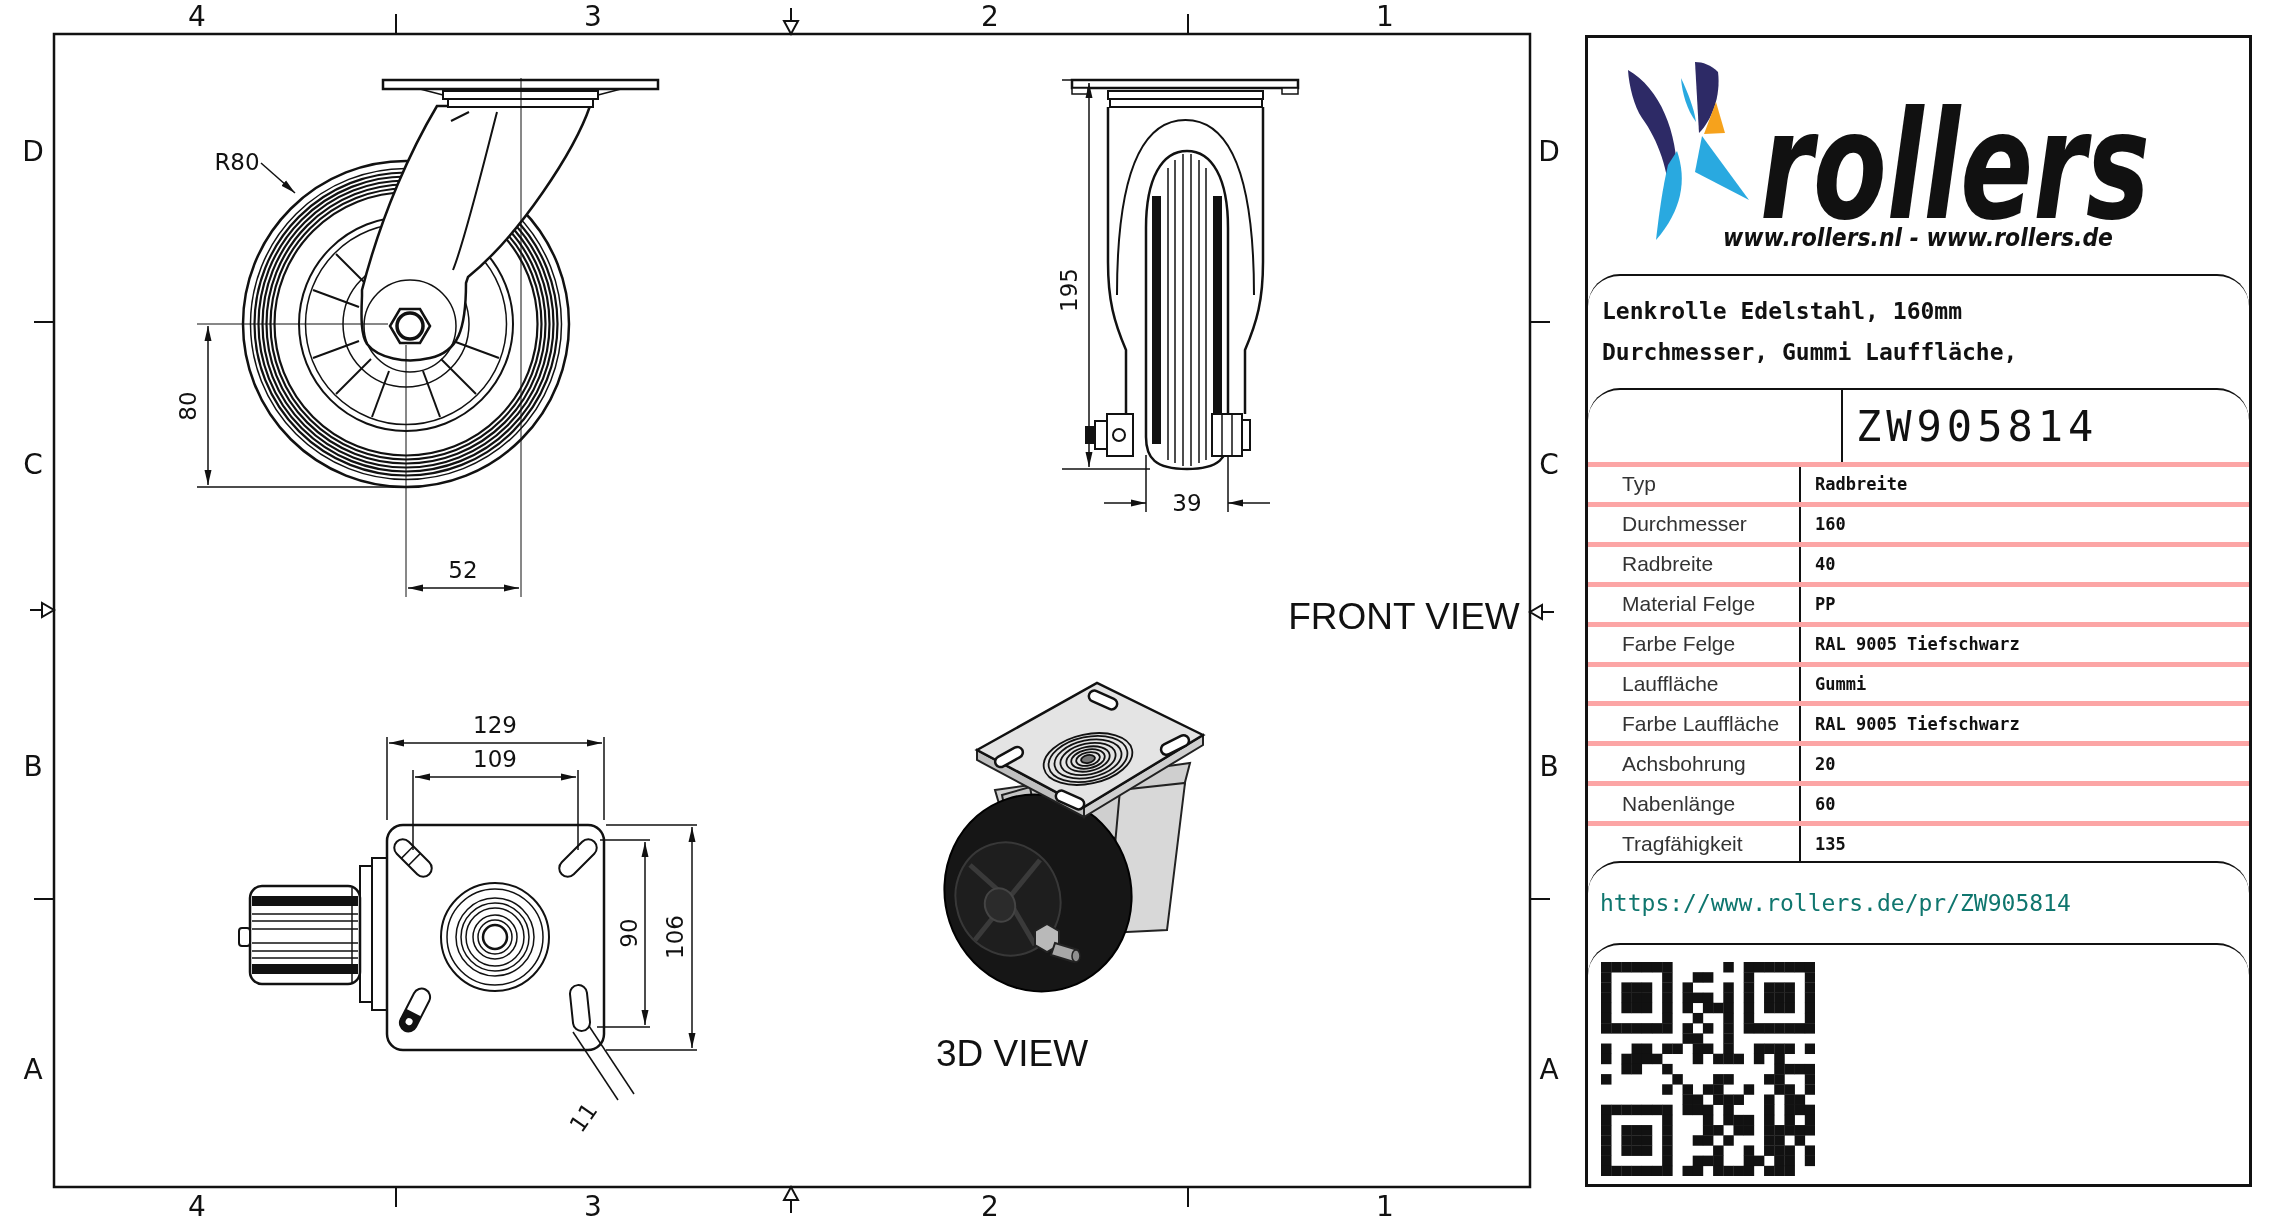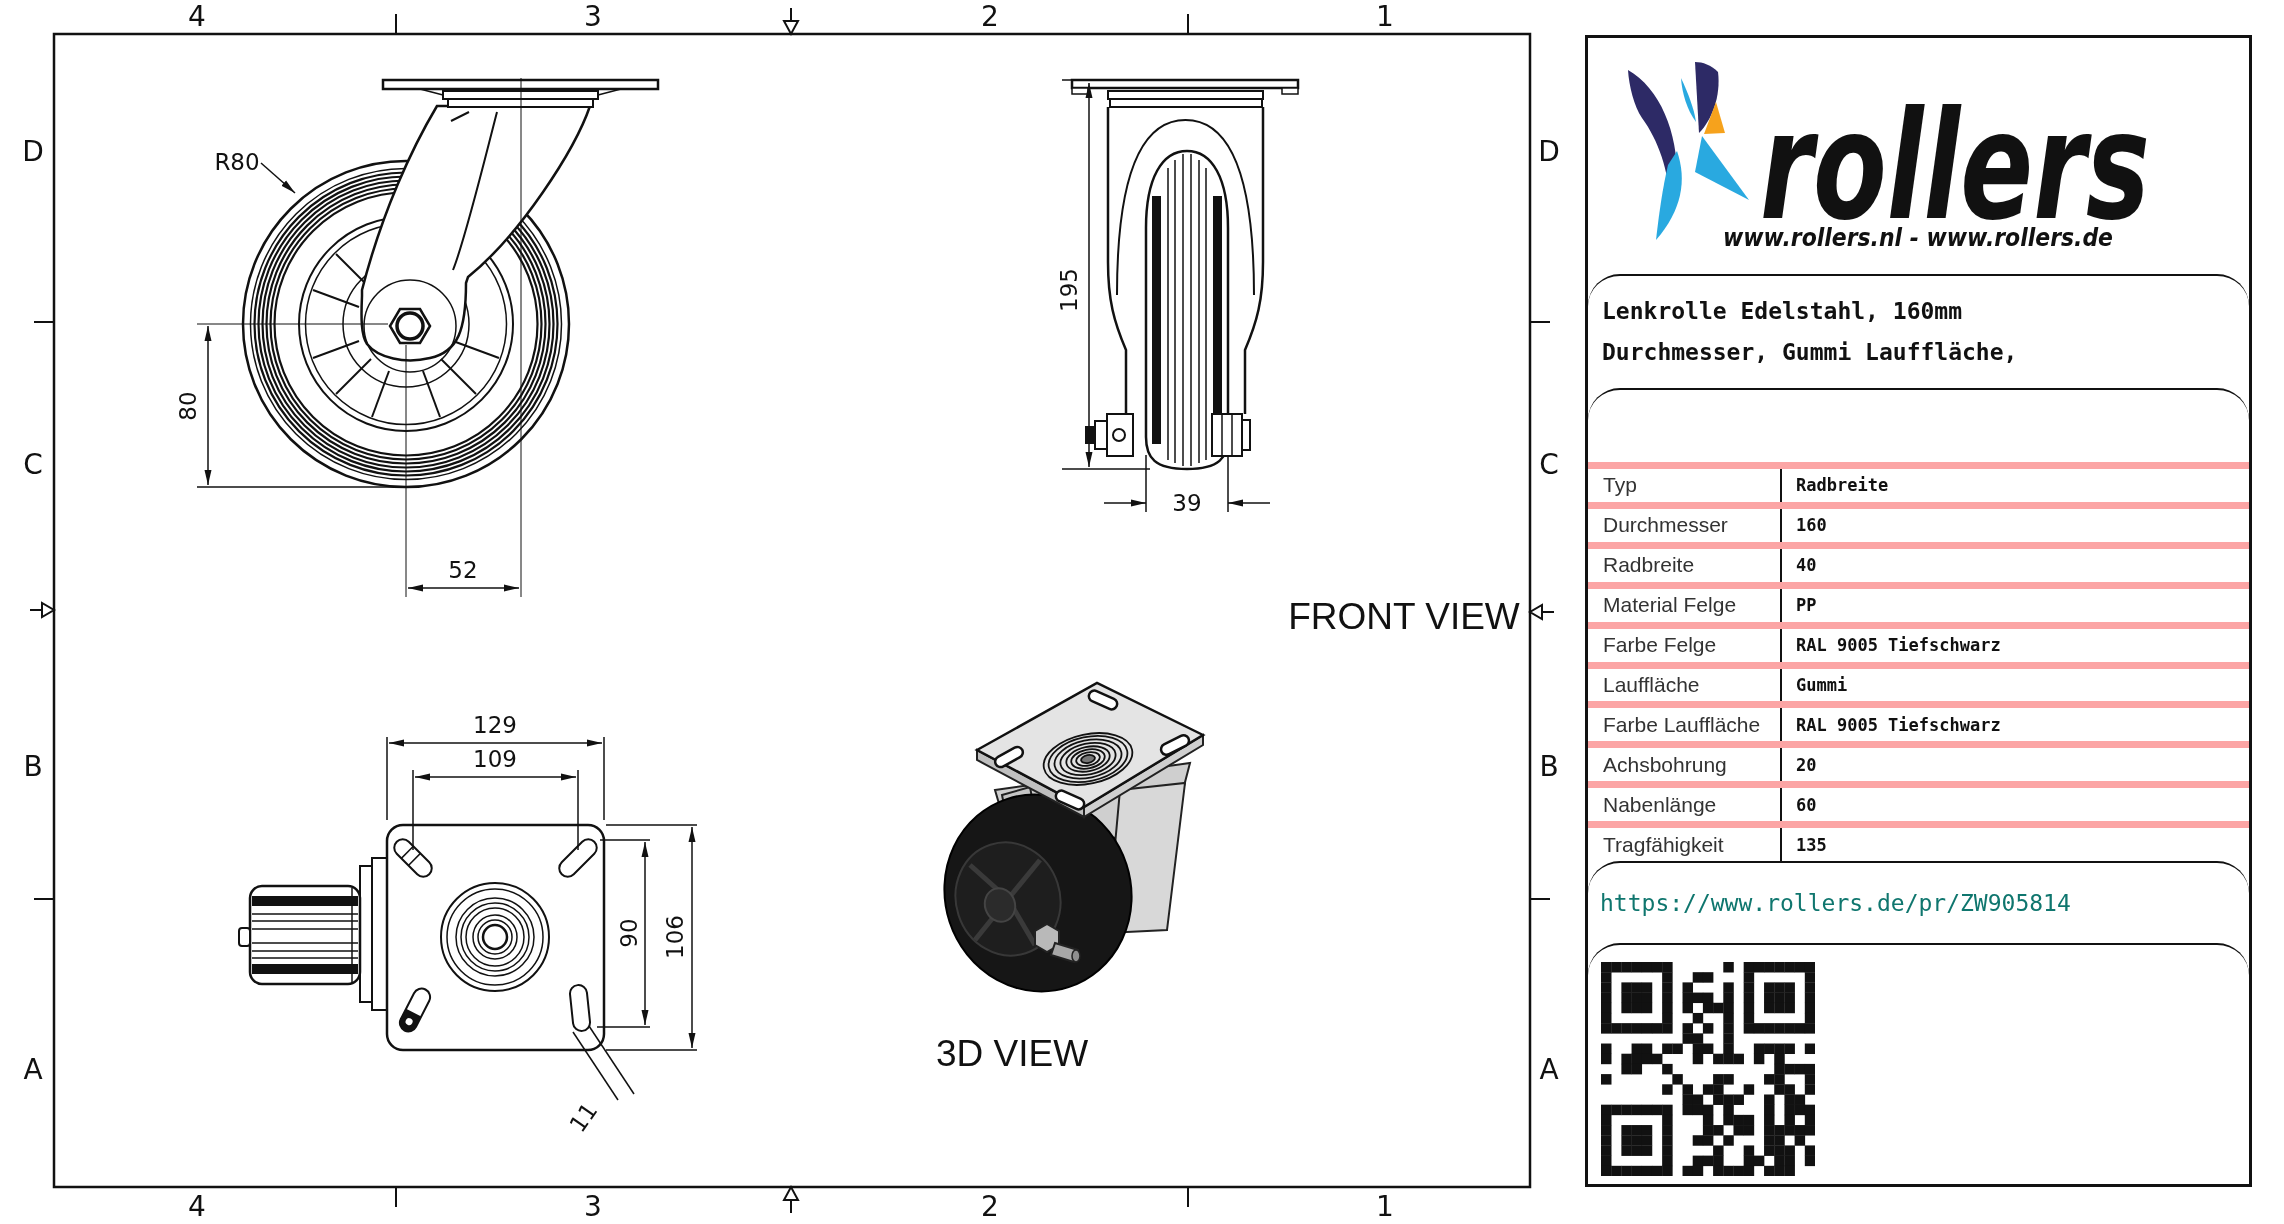--- a/index.html
+++ b/index.html
@@ -7,21 +7,21 @@
   svg text{fill:#111;}
   .dwg{position:absolute;left:0;top:0;}
   .tb{position:absolute;left:1585px;top:35px;width:667px;height:1152px;border:3px solid #111;box-sizing:border-box;background:#fff;}
   .tb .cell{box-sizing:border-box;border-top:2px solid #111;border-radius:32px;}
   .logo-cell{height:236px;border-top:none !important;position:relative;}
   .title-cell{height:114px;padding:15px 0 0 14px;font-family:"DejaVu Sans Mono",monospace;font-weight:bold;font-size:23px;line-height:41px;color:#111;}
   .partno-row{height:74px;display:flex;}
   .partno-row .pl{width:253px;box-sizing:border-box;}
   .partno-row .pv{flex:1;border-left:2px solid #111;box-sizing:border-box;display:flex;align-items:center;padding-left:13px;font-family:"DejaVu Sans Mono",monospace;font-size:42px;letter-spacing:5px;color:#111;}
   .spec-table{height:399px;display:flex;flex-direction:column;}
-  .spec-row{flex:1;display:flex;box-sizing:border-box;border-top:7px solid #fca5a5;}
+  .spec-row{flex:1;display:flex;box-sizing:border-box;border-top:5px solid #fca5a5;padding-left:19px;}
   .spec-row .lab{width:192px;box-sizing:border-box;display:flex;align-items:center;padding-left:15px;font-size:21px;color:#333;}
   .spec-row .val{flex:1;border-left:2px solid #111;box-sizing:border-box;display:flex;align-items:center;padding-left:14px;font-family:"DejaVu Sans Mono",monospace;font-weight:bold;font-size:17px;color:#111;}
   .url-row{height:82px;display:flex;align-items:center;padding-left:12px;font-family:"DejaVu Sans Mono",monospace;font-size:23px;color:#0f766e;box-sizing:border-box;}
   .qr-cell{height:248px;position:relative;}
 </style>
 </head>
 <body>
 
 <div class="sheet">
 
@@ -326,20 +326,21 @@
       <text x="172" y="180" font-family="DejaVu Sans, sans-serif" font-weight="bold" font-style="oblique" font-size="150" fill="#29a9e0" textLength="390" lengthAdjust="spacingAndGlyphs">rollers</text>
       <text x="135" y="208" font-family="DejaVu Sans, sans-serif" font-weight="bold" font-style="oblique" font-size="24" fill="#2d2a66" textLength="390" lengthAdjust="spacingAndGlyphs">www.rollers.nl  -  www.rollers.de</text>
     </svg>
   </div>
   <div class="cell title-cell">
     <div>Lenkrolle Edelstahl, 160mm</div>
     <div>Durchmesser, Gummi Lauffläche,</div>
   </div>
   <div class="cell partno-row">
     <div class="pl"></div>
+    <div class="pv">ZW905814</div>
   </div>
   <div class="spec-table">
         <div class="spec-row">
           <div class="lab">Typ</div>
           <div class="val">Radbreite</div>
         </div>
         <div class="spec-row">
           <div class="lab">Durchmesser</div>
           <div class="val">160</div>
         </div>

